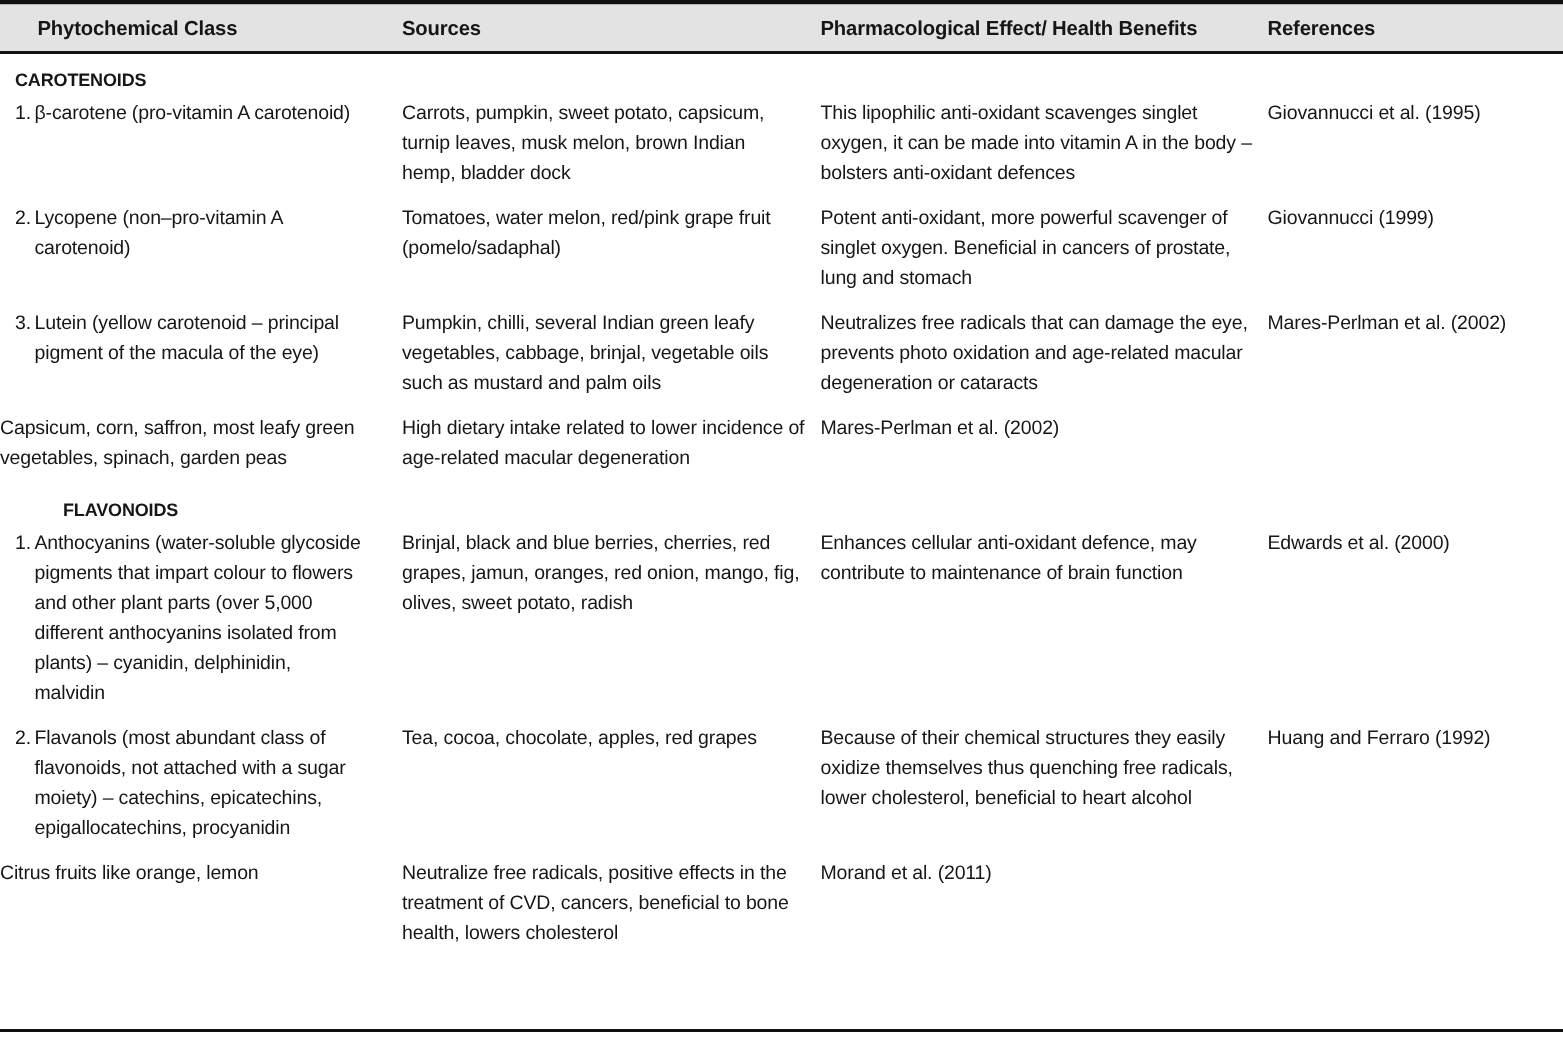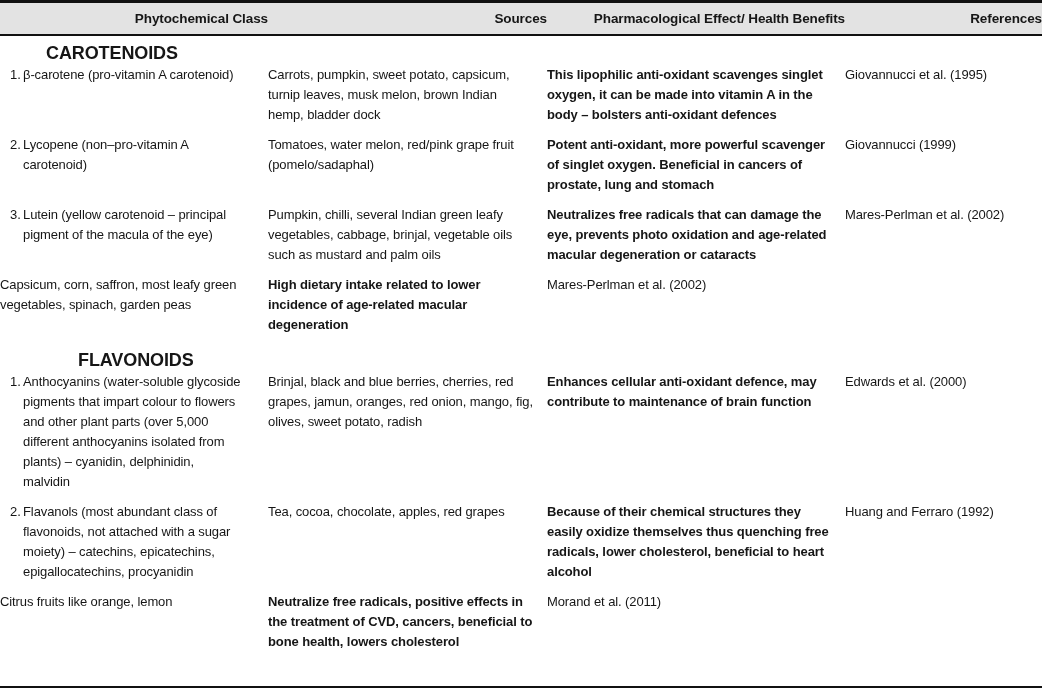--- a/index.html
+++ b/index.html
@@ -16,46 +16,44 @@
 
   .header-row {
     display:grid;
     grid-template-columns:268px 279px 298px 197px;
     align-items:center;
     height:33px;
     background:#e3e3e3;
     border-bottom:2px solid #111;
     font-weight:bold;
     font-size:13.5px;
-    text-align:right;
   }
   .th1 { padding-left:25px; }
 
   .tbody { font-size:13px; line-height:20px; }
 
   .section-title {
     font-weight:bold;
-    font-size:18px;
+    font-size:12px;
     padding-left:10px;
     margin-top:7px;
     margin-bottom:2px;
-    margin-left:36px;
   }
   .section-title.later { margin-top:15px;padding-left:42px; }
 
   .row {
     display:grid;
     grid-template-columns:268px 279px 298px 197px;
     margin-bottom:10px;
   }
   .cell { }
   .c1 { padding-left:23px; padding-right:26px; text-indent:-13px; }
   .c1 .num { display:inline-block; width:13px; text-indent:0; }
   .c2 { padding-right:14px; }
-  .c3 { padding-right:10px;font-weight:bold; }
+  .c3 { padding-right:10px; }
   .c4 { padding-right:4px; }
 
   .bottom-rule { position:absolute; left:0; top:686px; width:1042px; height:2px; background:#111; }
 </style>
 </head>
 <body>
 
 <div class="page">
   <div class="top-rule"></div>
 

